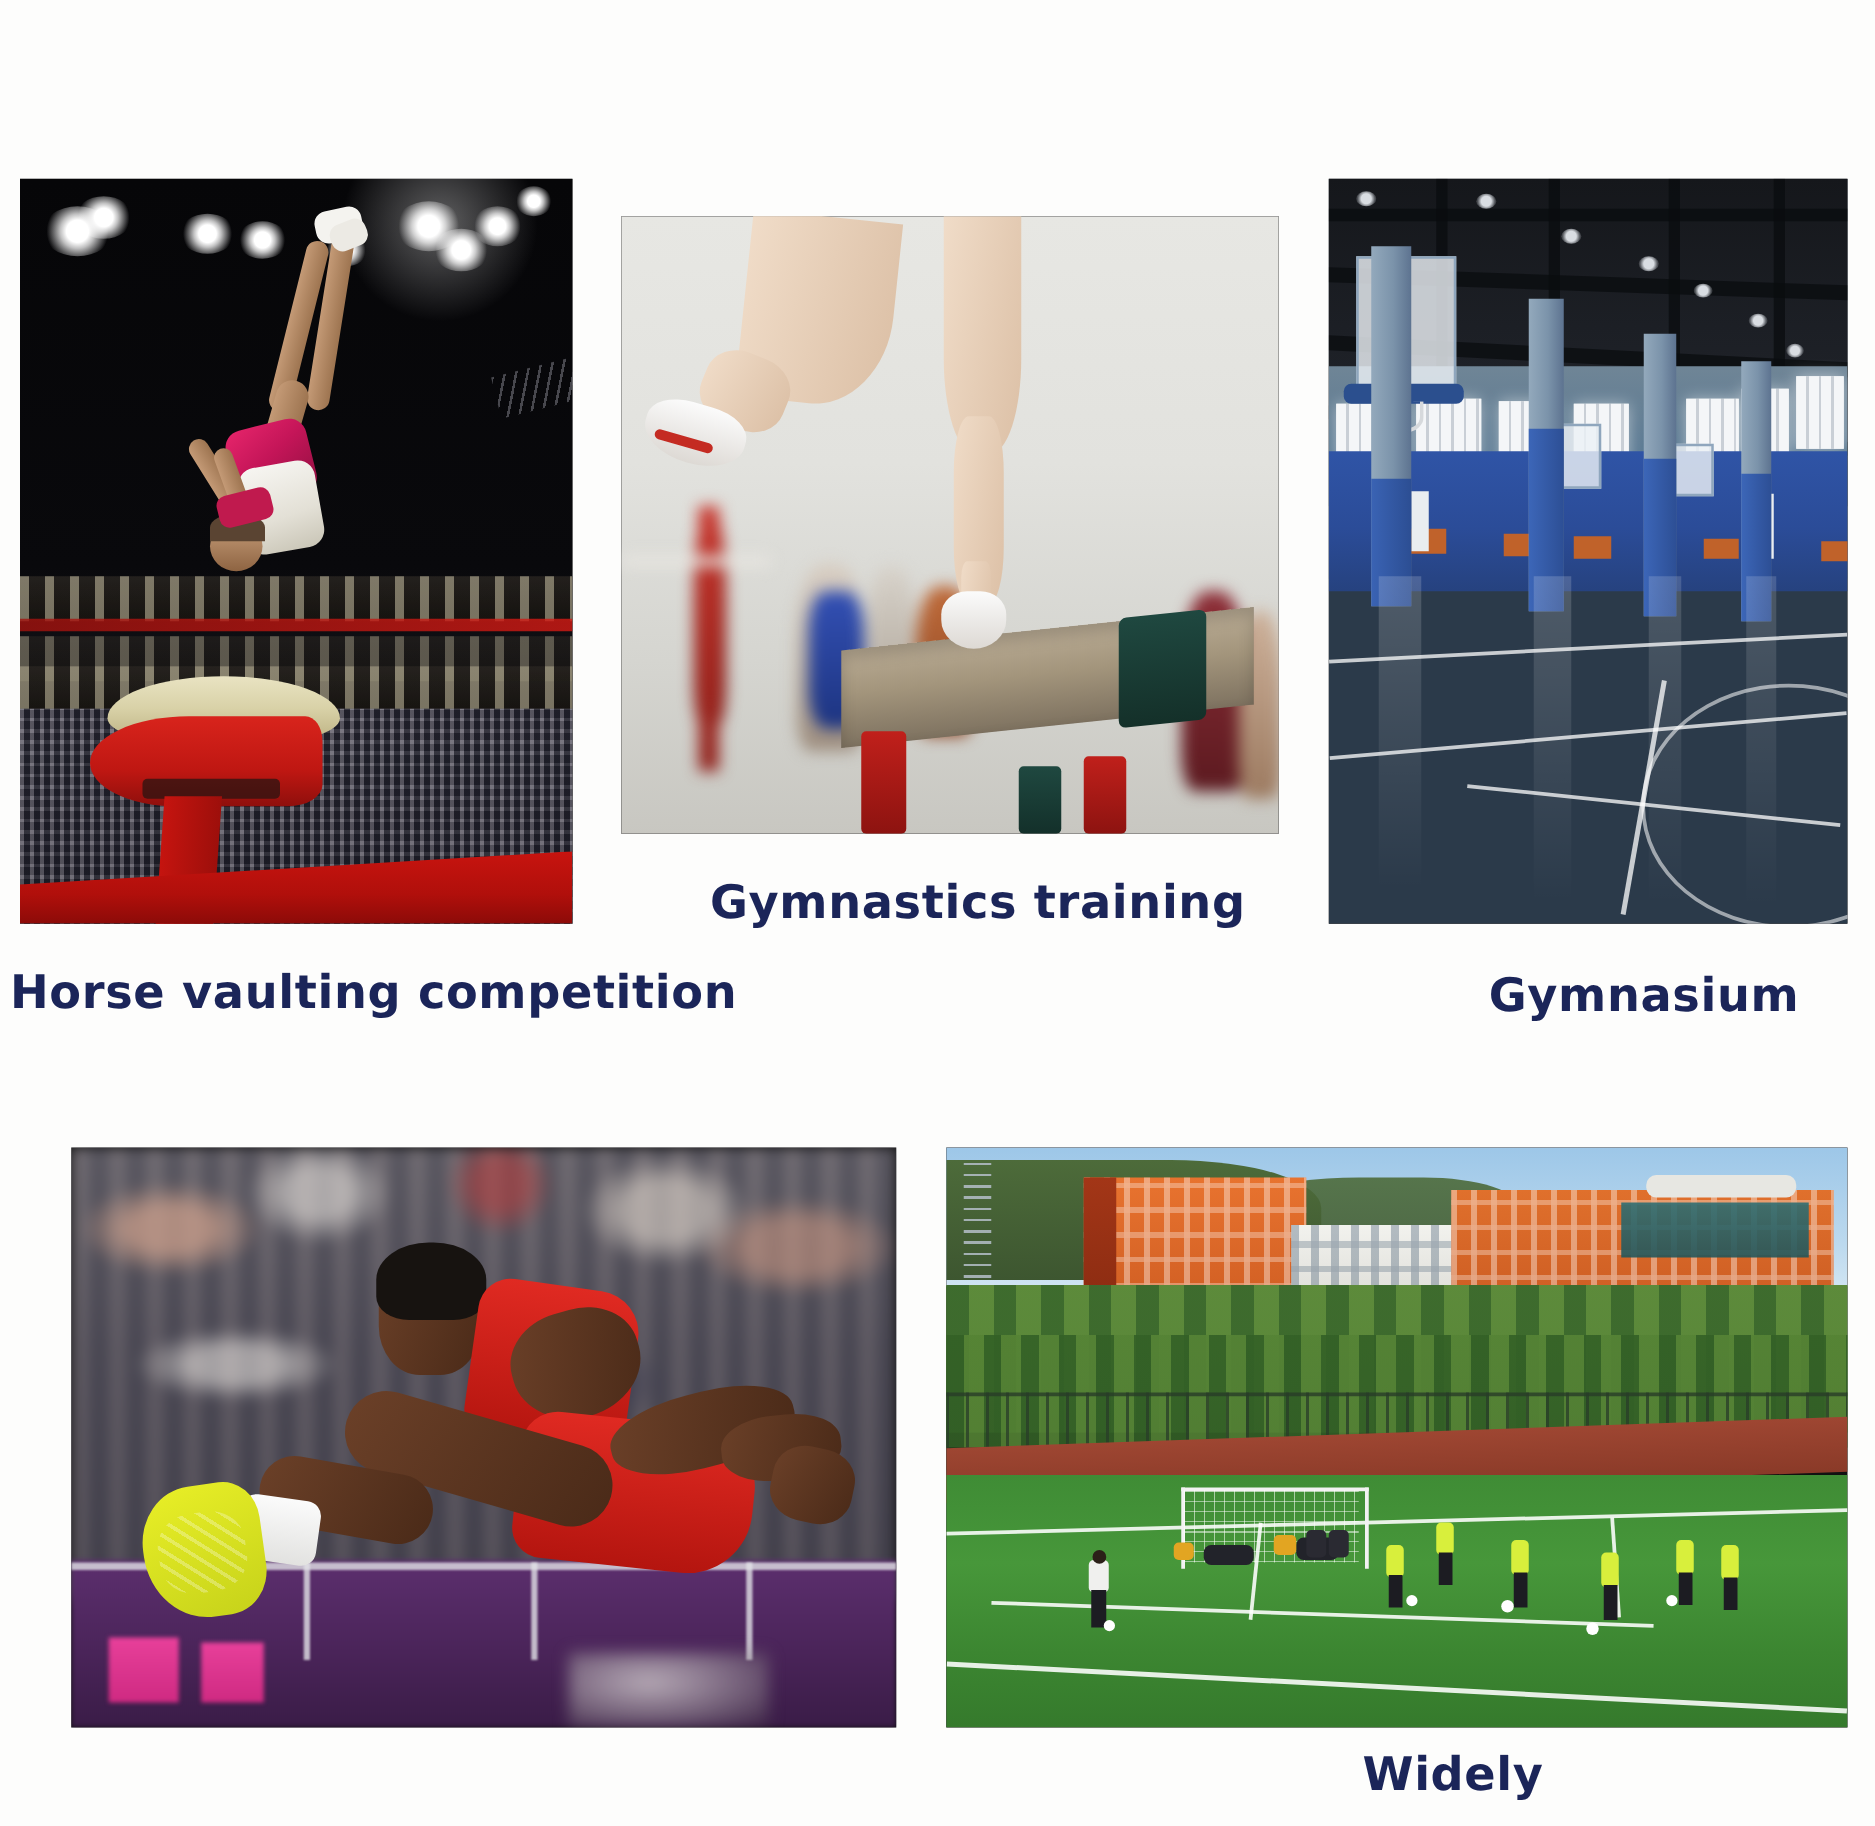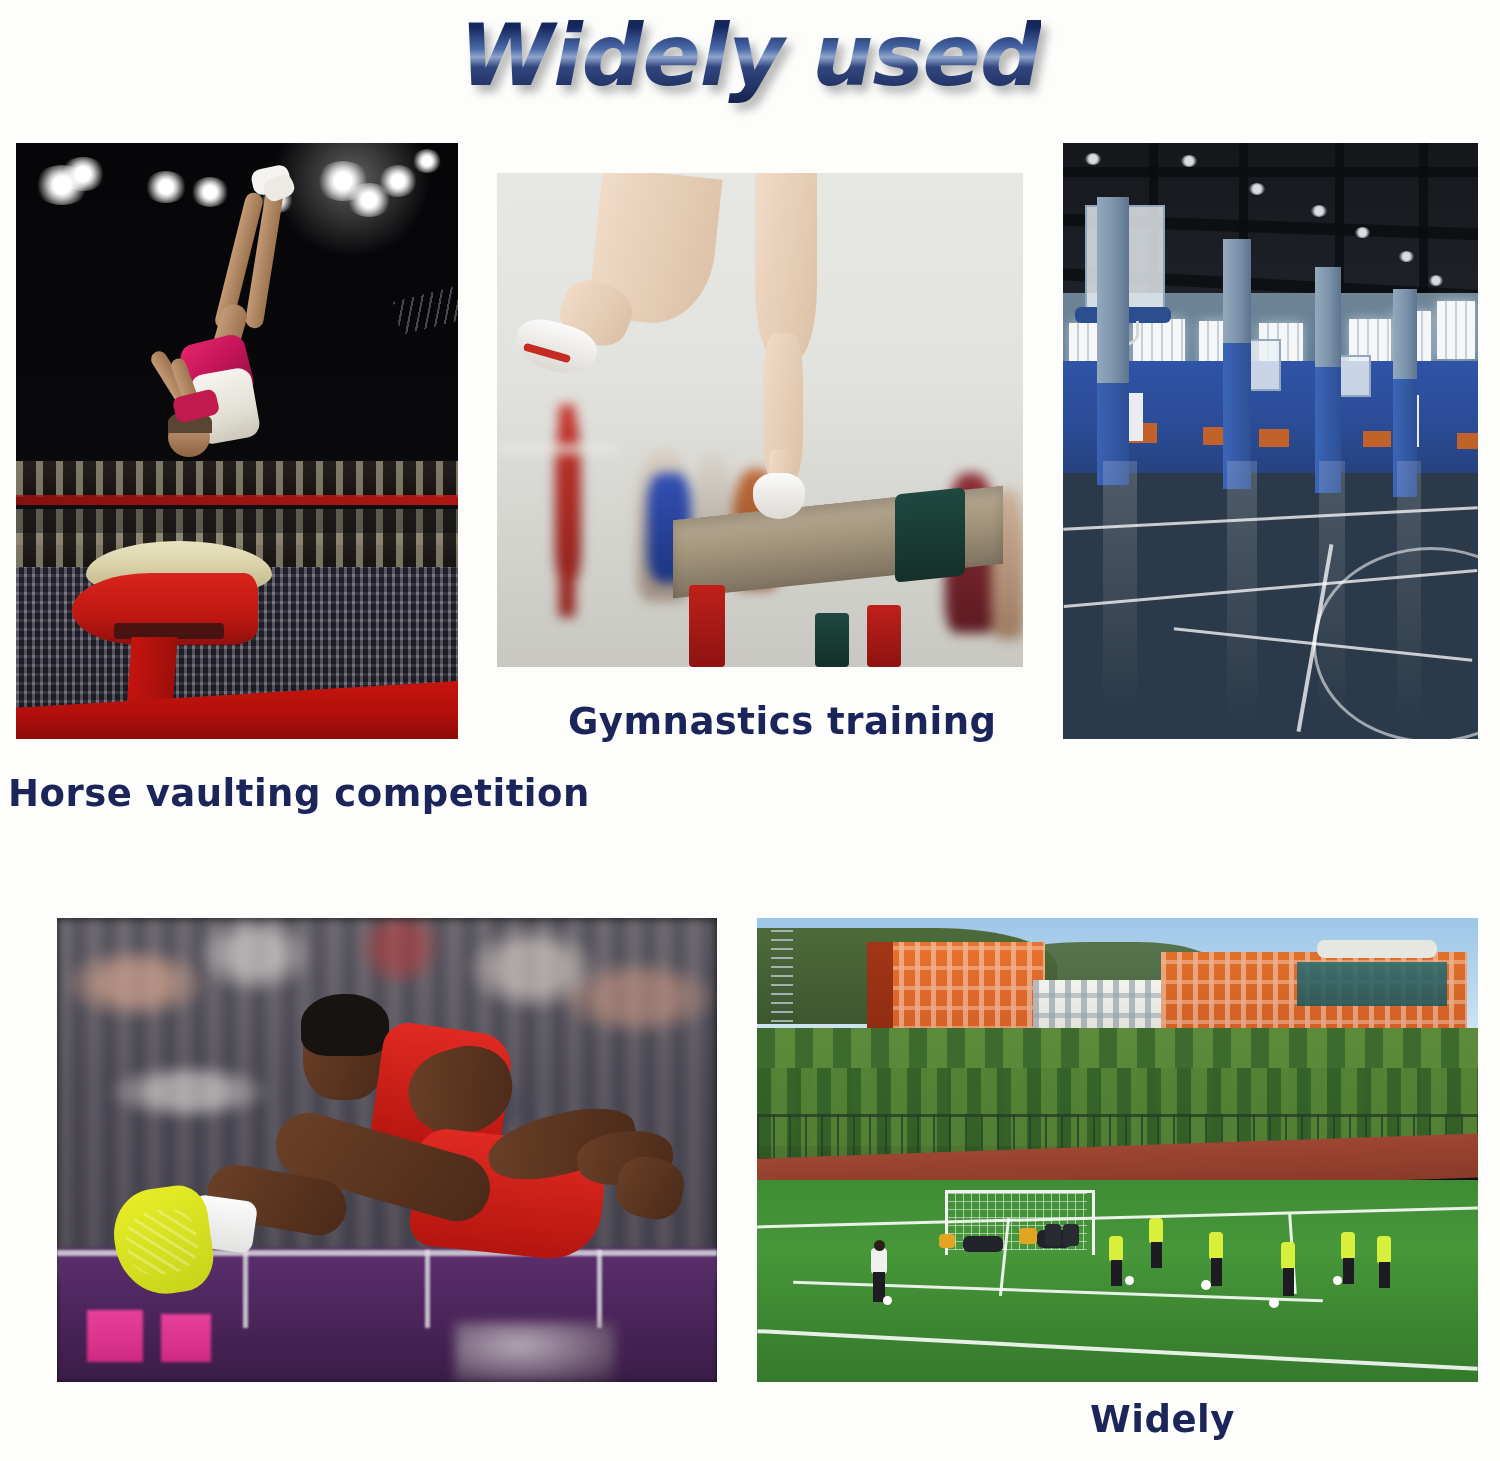--- a/index.html
+++ b/index.html
@@ -142,23 +142,20 @@
   .sc-player{position:absolute;}
   .sc-ball{position:absolute;border-radius:50%;background:#fff;}
   .sc-fence{position:absolute;left:0;width:100%;
      background:repeating-linear-gradient(90deg, rgba(40,60,40,.75) 0 2px, rgba(0,0,0,0) 2px 16px);}
 </style>
 </head>
 <body>
 
 <div class="page">
 
-  <div class="title-wrap">
-    <div class="title">Widely used</div>
-  </div>
 
   <div class="photo" id="photo-vault">
     <div class="ph-inner">
       <div class="vault-sky"></div>
 
       <div class="lamp" style="left:18px;  top:22px;  width:56px;height:40px;"></div>
       <div class="lamp" style="left:44px;  top:14px;  width:46px;height:34px;"></div>
       <div class="lamp" style="left:128px; top:28px;  width:44px;height:32px;"></div>
       <div class="lamp" style="left:174px; top:34px;  width:40px;height:30px;"></div>
       <div class="lamp" style="left:300px; top:18px;  width:54px;height:40px;"></div>
@@ -434,17 +431,18 @@
 
       <div style="position:absolute;left:288px;top:306px;width:16px;height:22px;background:#2a2a32;border-radius:4px;"></div>
       <div style="position:absolute;left:306px;top:306px;width:16px;height:22px;background:#2a2a32;border-radius:4px;"></div>
     </div>
   </div>
 
   <div class="caption" style="left:8px;top:772px;">Horse vaulting competition</div>
 
   <div class="caption" style="left:568px;top:700px;">Gymnastics training</div>
 
+  <div class="caption" style="left:1191px;top:775px;">Gymnasium</div>
 
 
   <div class="caption" style="left:1090px;top:1398px;">Widely</div>
 
 </div>
 
 </body></html>

